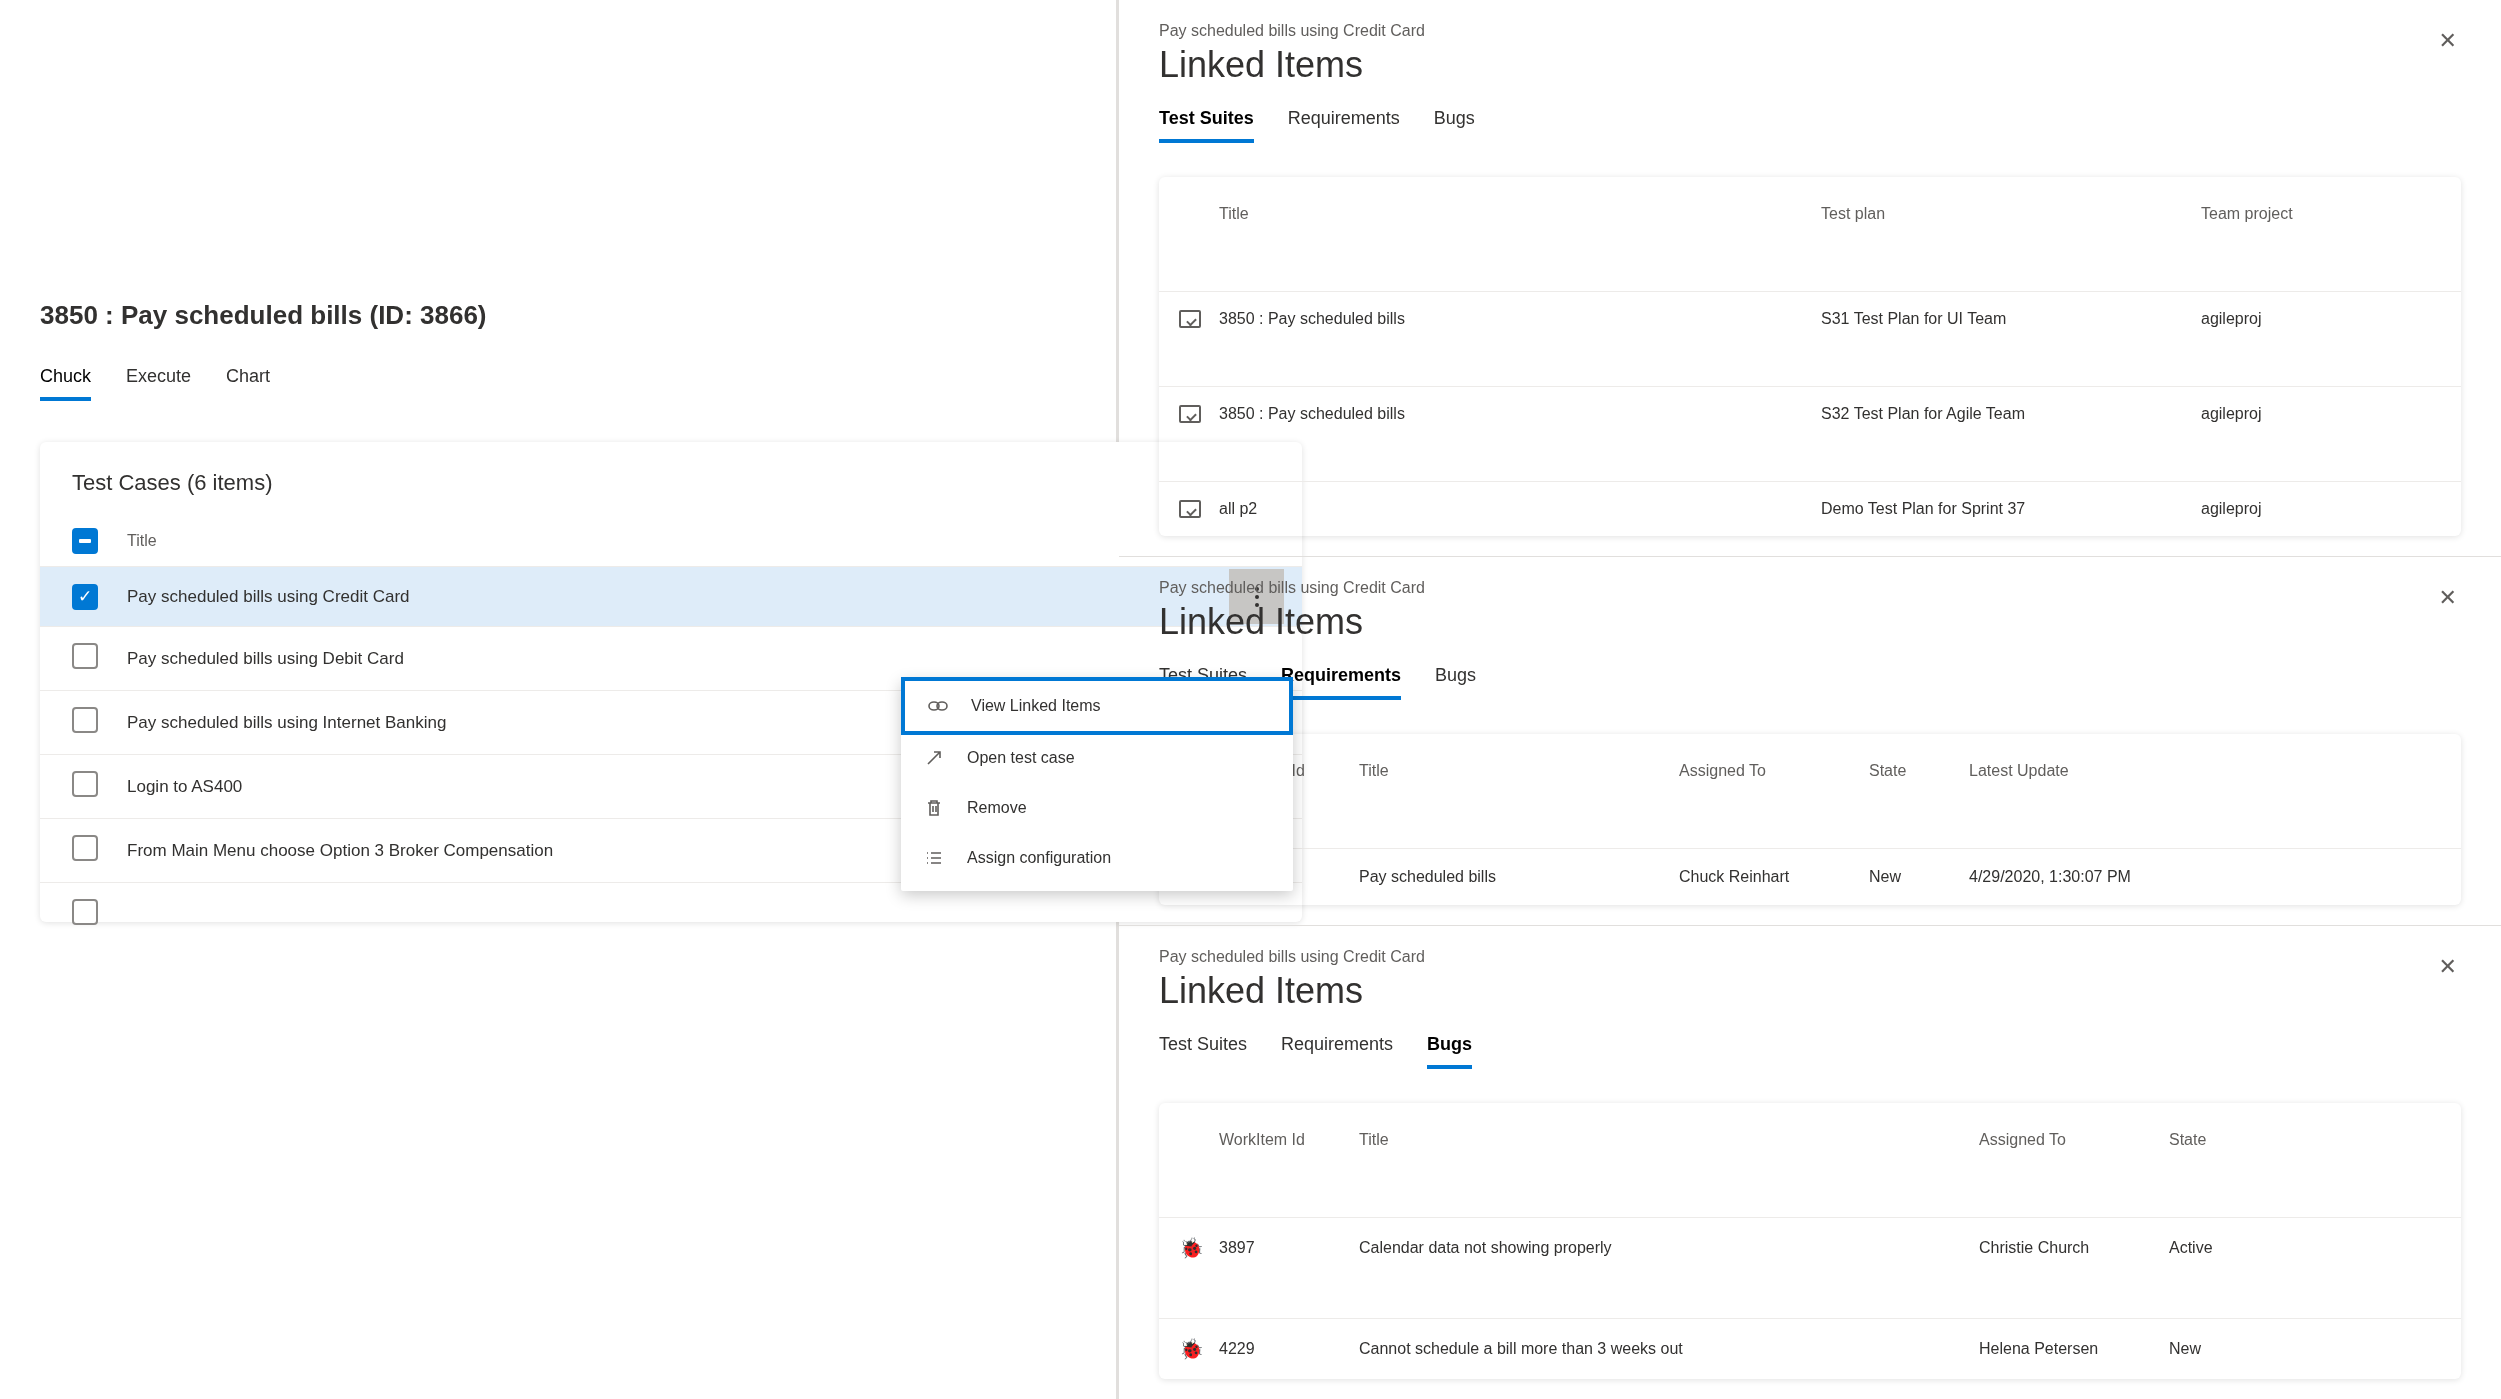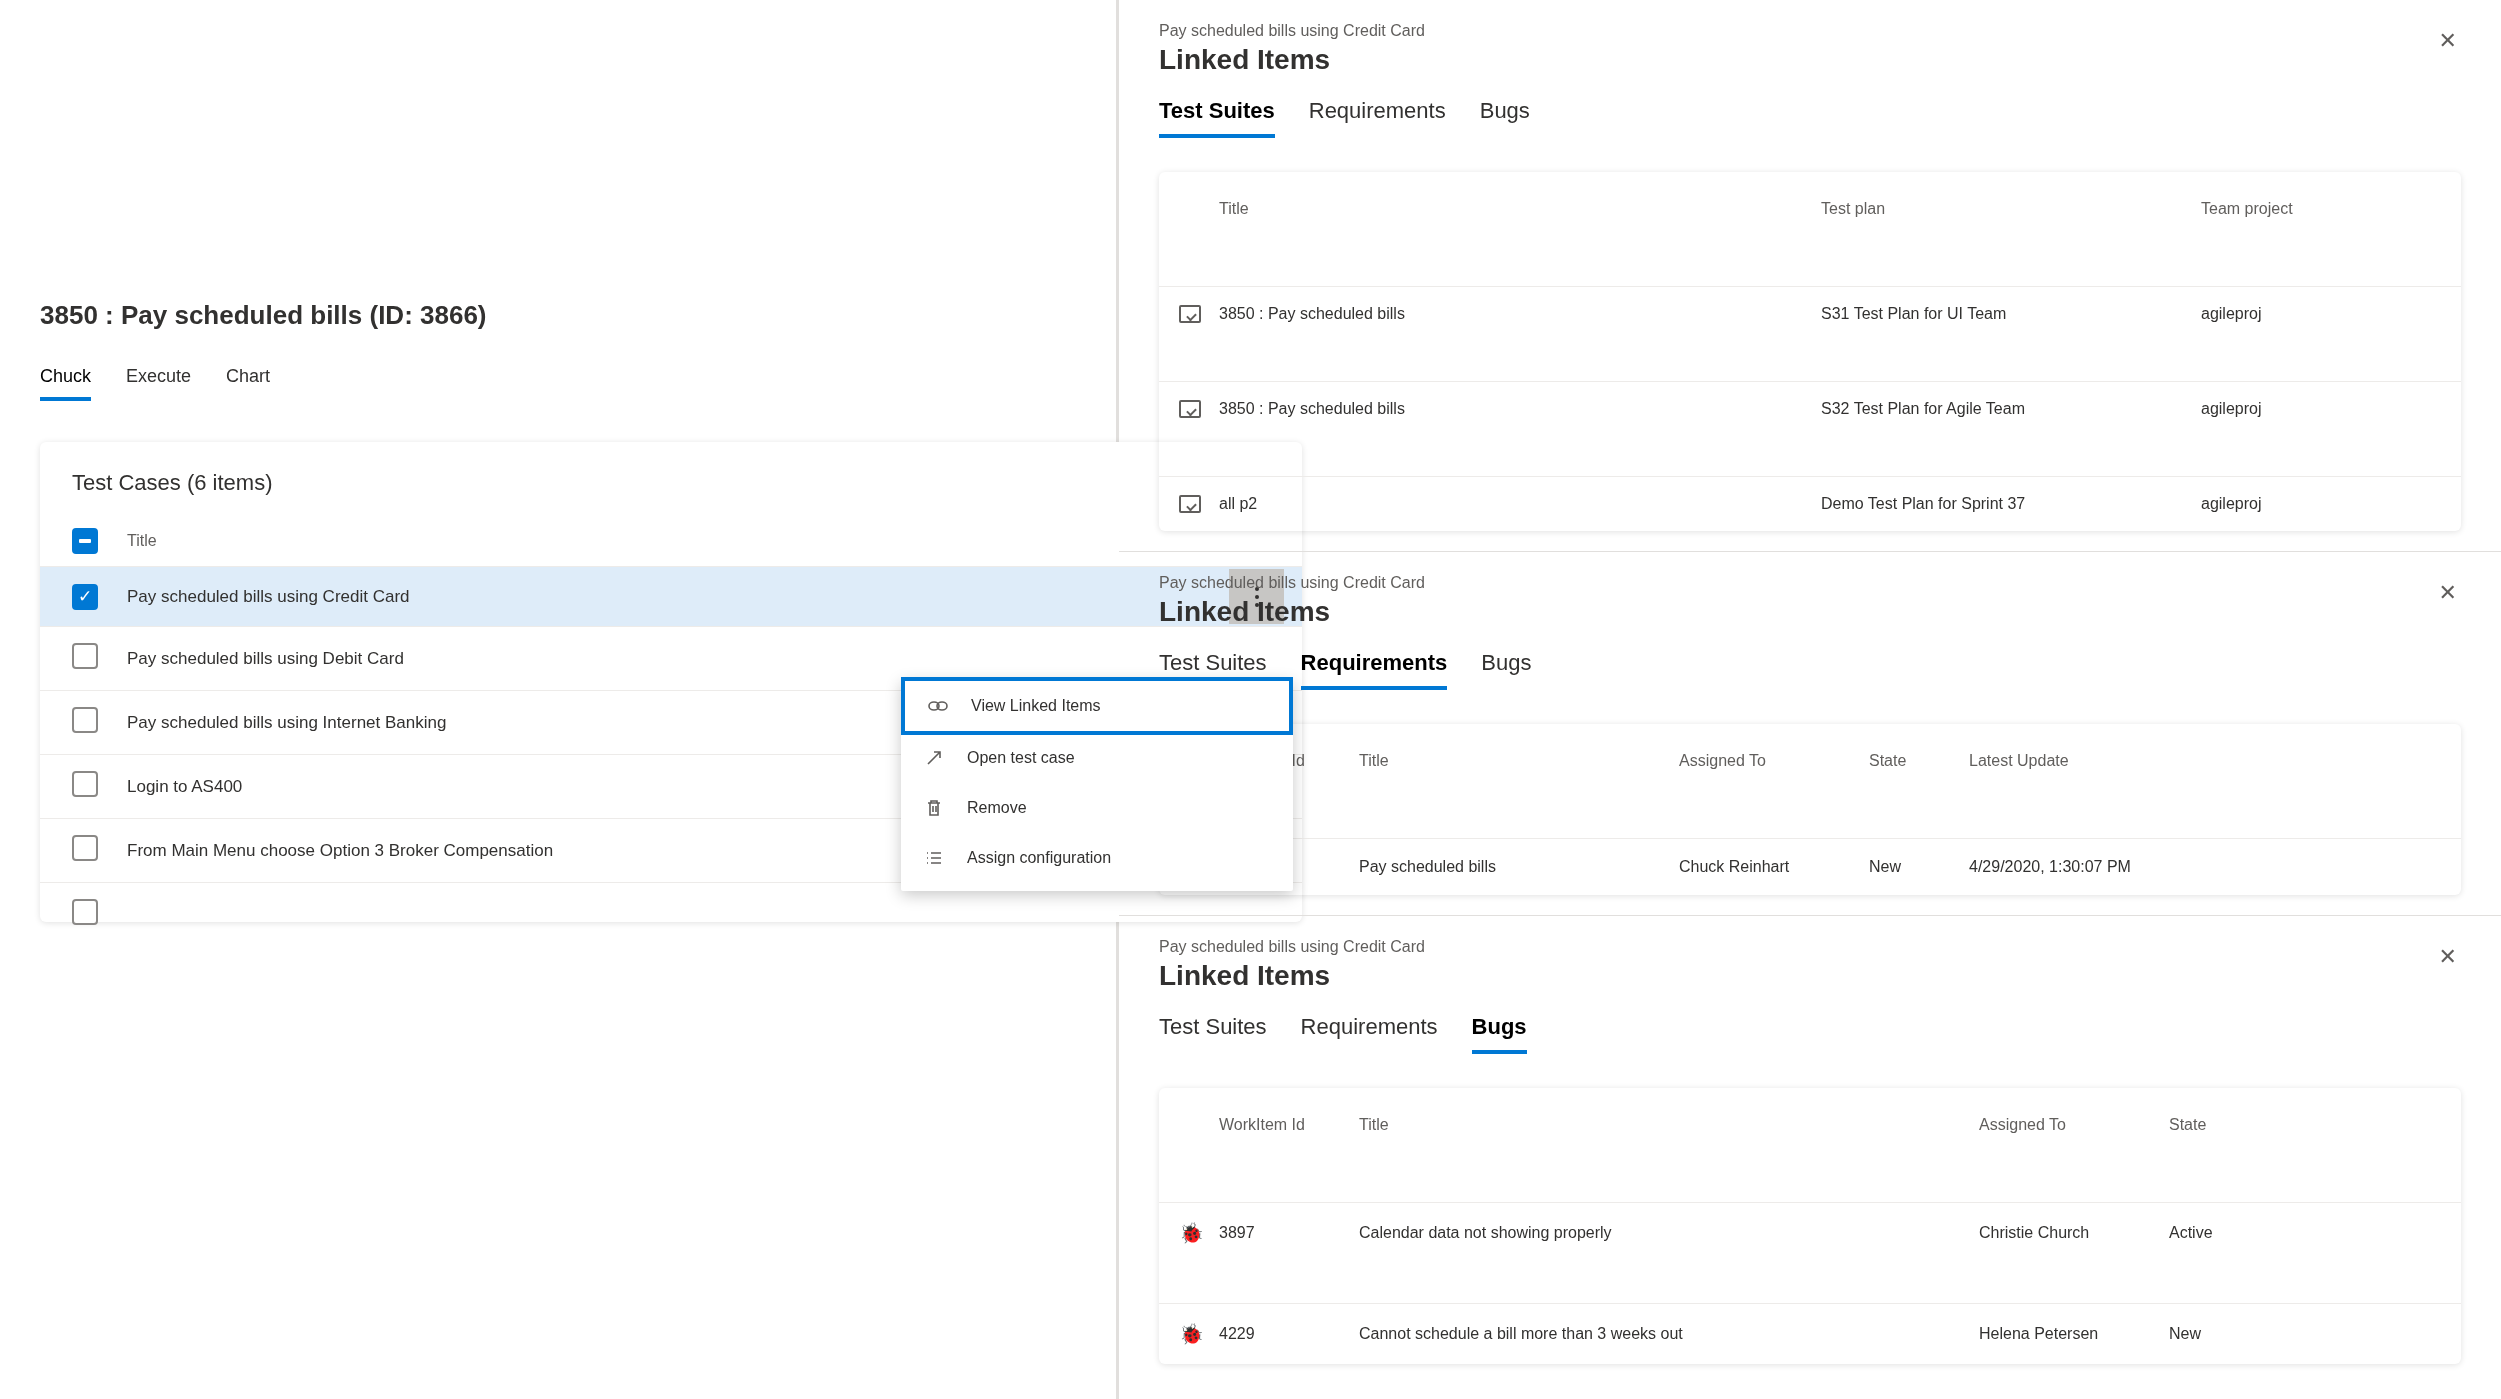--- a/index.html
+++ b/index.html
@@ -140,29 +140,29 @@
     position:relative;
     border-top: 1px solid #e1dfdd;
   }
   .panel:first-child { border-top:none; }
   .panel-sub {
     font-size: 16px;
     color: #605e5c;
     margin-bottom: 4px;
   }
   .panel-title {
-    font-size: 28px;
-    font-weight: 700;
+    font-size: 36px;
+    font-weight: 400;
     margin-bottom: 22px;
   }
   .panel-tabs {
     display:flex; gap:34px; margin-bottom: 34px;
   }
   .ptab {
-    font-size: 22px; padding-bottom:10px; cursor:pointer;
+    font-size: 18px; padding-bottom:10px; cursor:pointer;
   }
   .ptab.active { color:#000; font-weight:600; border-bottom: 4px solid #0078d4; }
   .close-x {
     position:absolute; top:28px; right:44px; font-size:22px; color:#605e5c; cursor:pointer;
   }
   .grid-card {
     border-radius:6px;
     box-shadow: 0 1px 6px rgba(0,0,0,0.12);
     overflow:hidden;
     margin-bottom: 8px;

